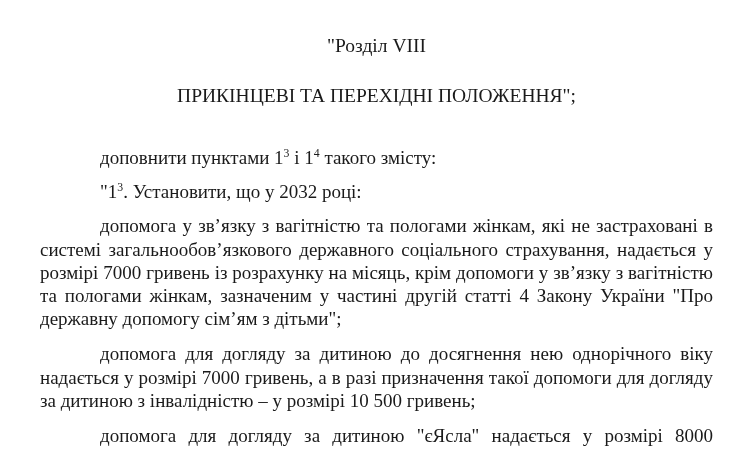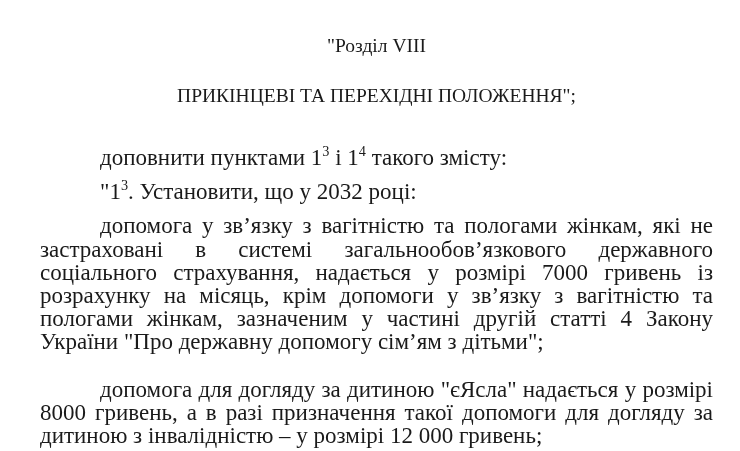--- a/index.html
+++ b/index.html
@@ -31,21 +31,21 @@
     line-height: 25px;
     margin: 0;
     padding: 0;
     white-space: pre-line;
   }
   .title-line {
     display: block;
   }
 
   .para {
-    font-size: 23px;
+    font-size: 19px;
     line-height: 23.2px;
     text-align: justify;
     text-justify: inter-word;
     text-indent: 60px;
     margin: 0;
     padding: 0;
     hyphens: none;
   }
 
   .gap-sm { height: 13px; }
@@ -75,18 +75,19 @@
   <div class="gap-md"></div>
 
   <p class="para"><span>"1</span><sup>3</sup><span>. Установити, що у 2032 році:</span></p>
 
   <div class="gap-md"></div>
 
   <p class="para">допомога у зв’язку з вагітністю та пологами жінкам, які не застраховані в системі загальнообов’язкового державного соціального страхування, надається у розмірі 7000 гривень із розрахунку на місяць, крім допомоги у зв’язку з вагітністю та пологами жінкам, зазначеним у частині другій статті 4 Закону України "Про державну допомогу сім’ям з дітьми";</p>
 
   <div class="gap-lg"></div>
 
+  <p class="para">допомога для догляду за дитиною до досягнення нею однорічного віку надається у розмірі 7000 гривень, а в разі призначення такої допомоги для догляду за дитиною з інвалідністю – у розмірі 10 500 гривень;</p>
 
   <div class="gap-lg"></div>
 
   <p class="para">допомога для догляду за дитиною "єЯсла" надається у розмірі 8000 гривень, а в разі призначення такої допомоги для догляду за дитиною з інвалідністю – у розмірі 12 000 гривень;</p>
 
 </div>
 
 </body></html>

